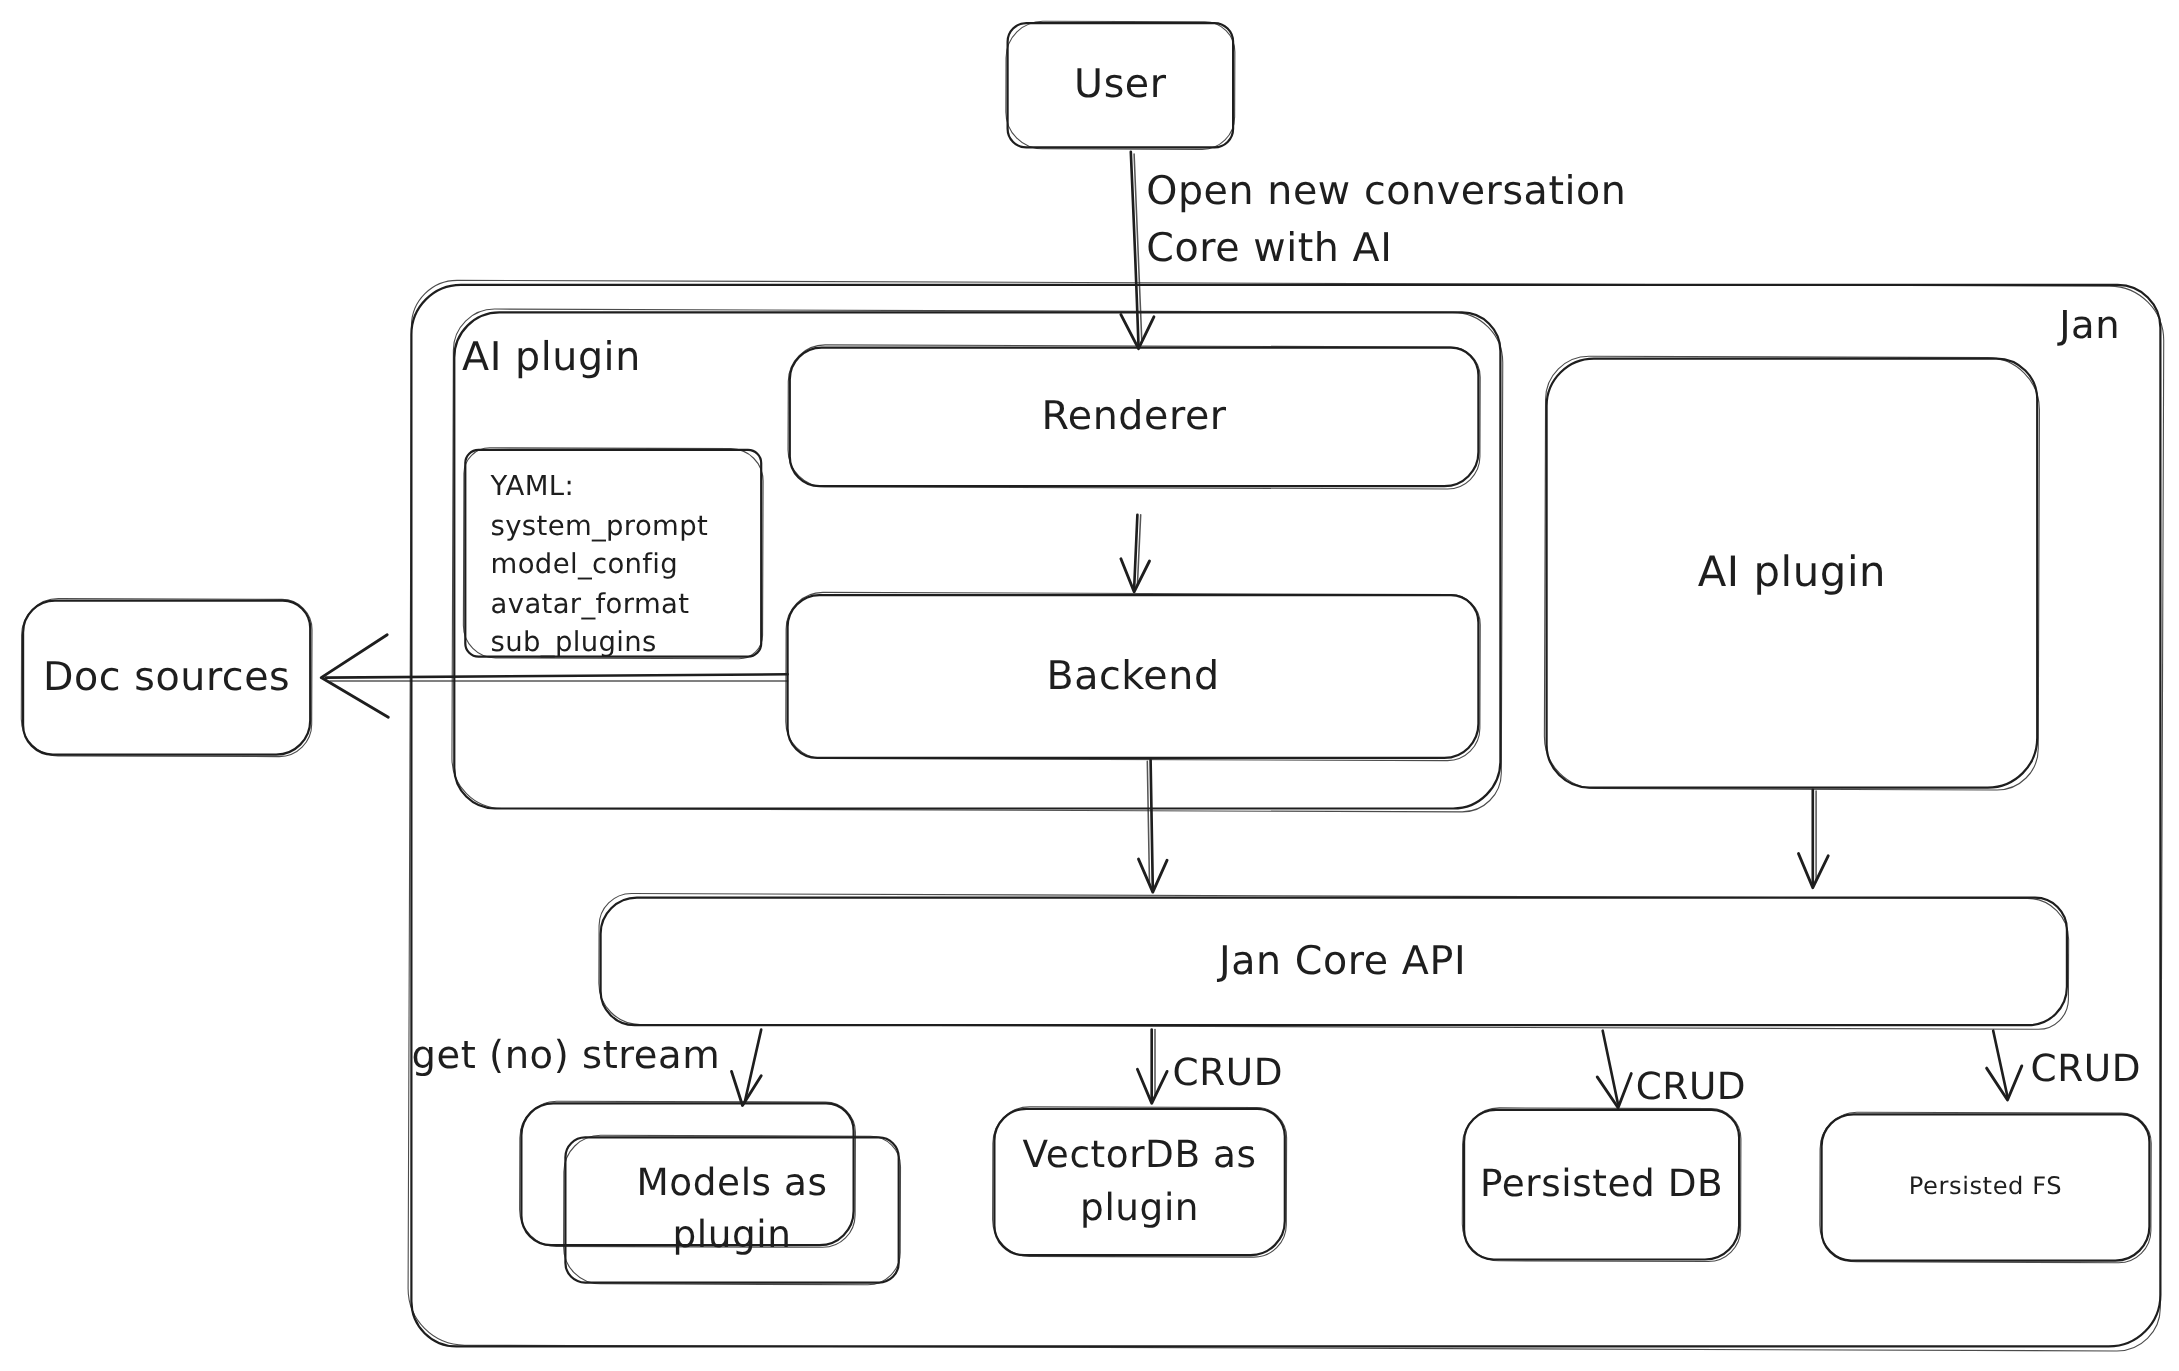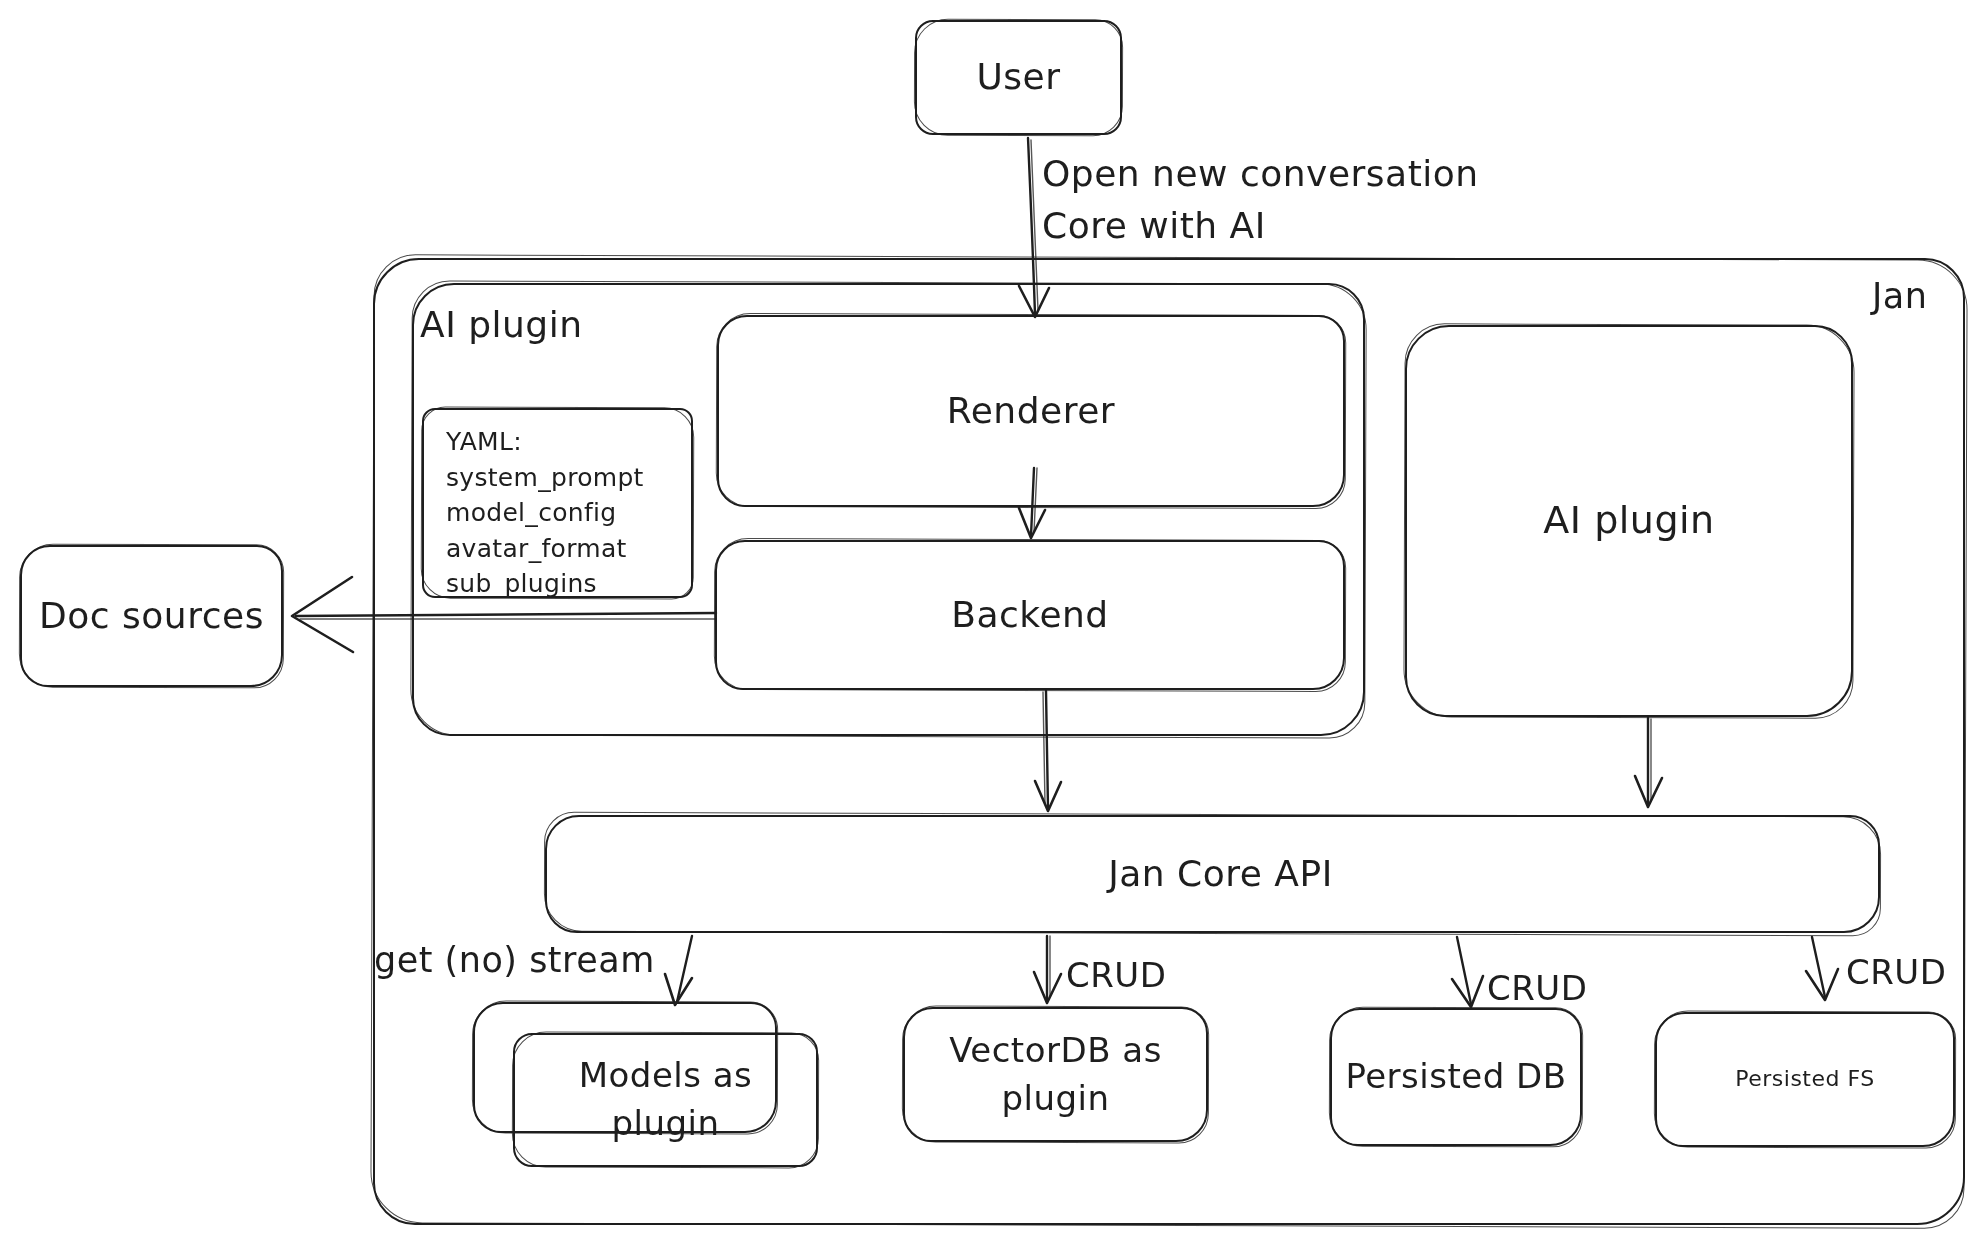--- a/index.html
+++ b/index.html
@@ -70,21 +70,21 @@
   <div class="box container" style="left:373px;top:258px;width:1592px;height:967px;"></div>
   <div class="corner-label" style="left:1872px;top:276px;">Jan</div>
 
   <div class="box container" style="left:412px;top:283px;width:953px;height:453px;--r:42px 36px 44px 38px;--r2:38px 46px 36px 46px;"></div>
   <div class="corner-label" style="left:420px;top:304px;font-size:36px;">AI plugin</div>
 
   <div class="box" style="left:915px;top:20px;width:207px;height:115px;border-radius:18px;">
     <span class="node-label">User</span>
   </div>
 
-  <div class="box" style="left:717px;top:315px;width:628px;height:192px;">
+  <div class="box" style="left:717px;top:315px;width:628px;height:128px;">
     <span class="node-label">Renderer</span>
   </div>
 
   <div class="box" style="left:715px;top:540px;width:630px;height:150px;">
     <span class="node-label">Backend</span>
   </div>
 
   <div class="box yaml" style="left:422px;top:408px;width:271px;height:190px;border-radius:13px;">
     <div>
       <span class="yline">YAML:</span>
@@ -105,21 +105,21 @@
 
   <div class="box" style="left:545px;top:815px;width:1335px;height:118px;padding-left:16px;--r:34px 30px 36px 32px;--r2:30px 38px 28px 38px;">
     <span class="node-label">Jan Core API</span>
   </div>
 
   <div class="box" style="left:473px;top:1002px;width:304px;height:131px;"></div>
   <div class="box" style="left:513px;top:1033px;width:305px;height:134px;border-radius:19px;">
     <span class="node-label wrap-label" style="font-size:34px;width:210px;">Models as plugin</span>
   </div>
 
-  <div class="box" style="left:903px;top:1007px;width:305px;height:135px;">
+  <div class="box" style="left:903px;top:1007px;width:266px;height:135px;">
     <span class="node-label wrap-label" style="font-size:34px;width:240px;">VectorDB as plugin</span>
   </div>
 
   <div class="box" style="left:1330px;top:1008px;width:252px;height:138px;">
     <span class="node-label" style="font-size:34px;">Persisted DB</span>
   </div>
 
   <div class="box" style="left:1655px;top:1012px;width:300px;height:135px;">
     <span class="node-label" style="font-size:22px;">Persisted FS</span>
   </div>

